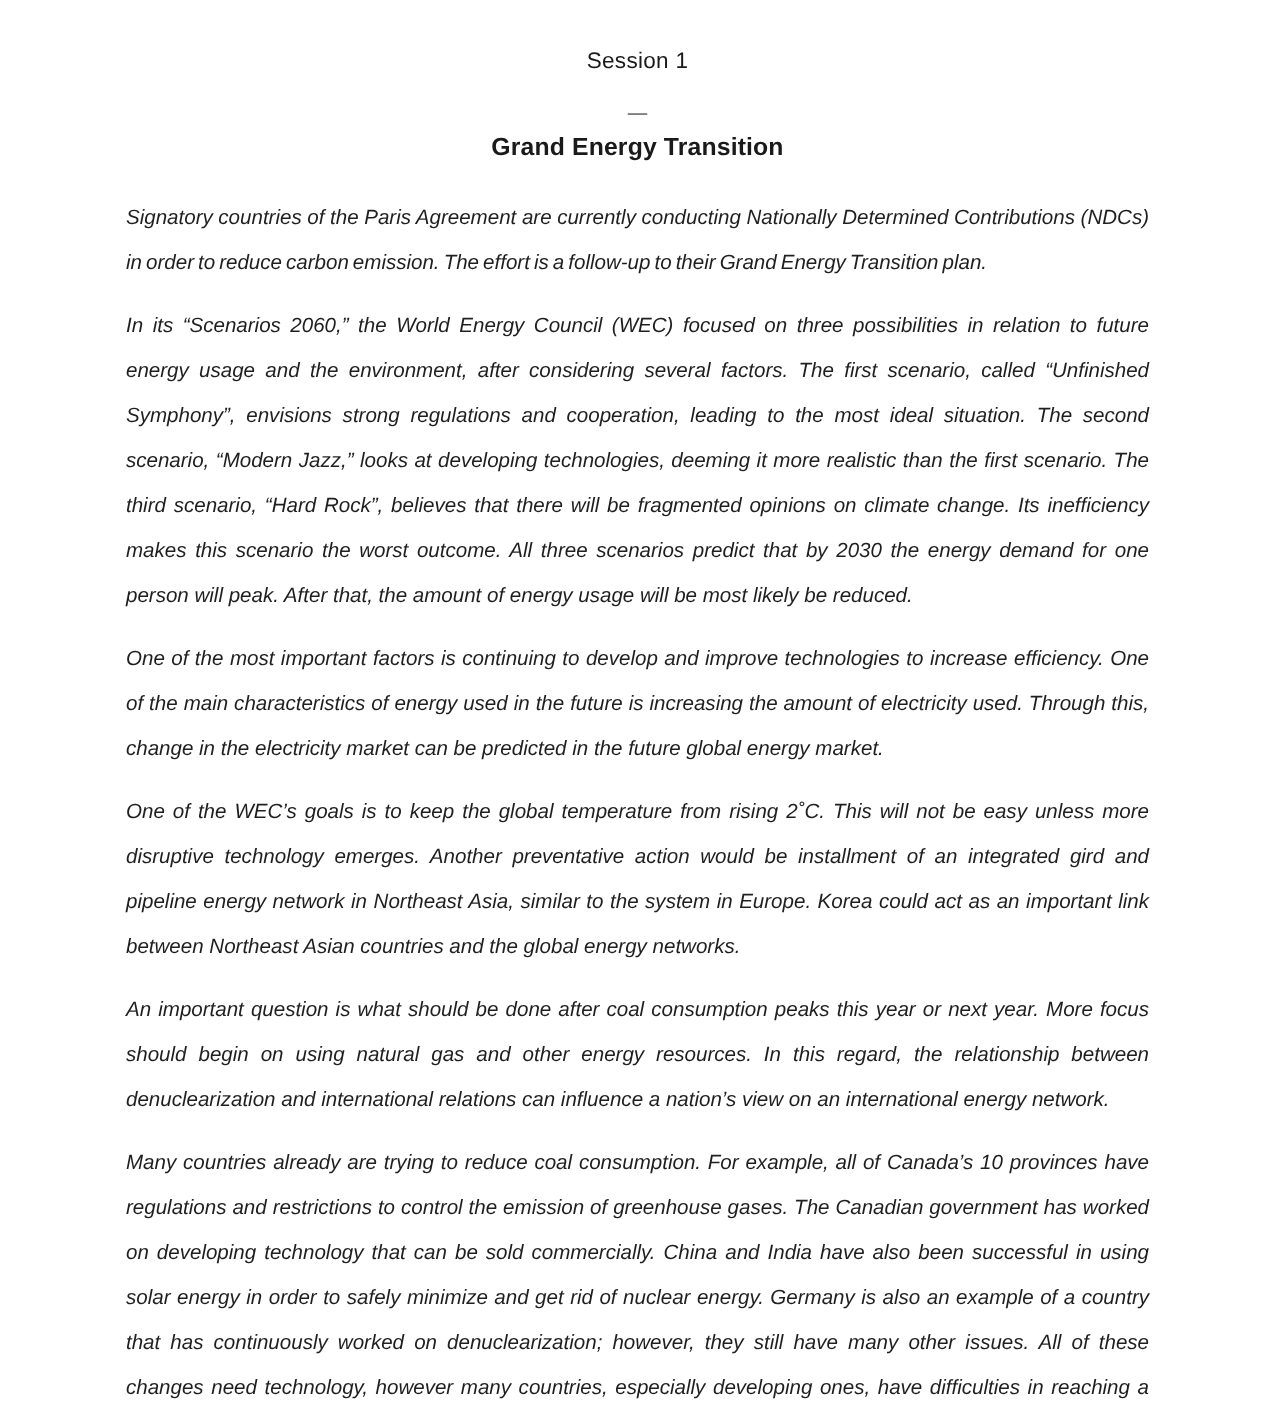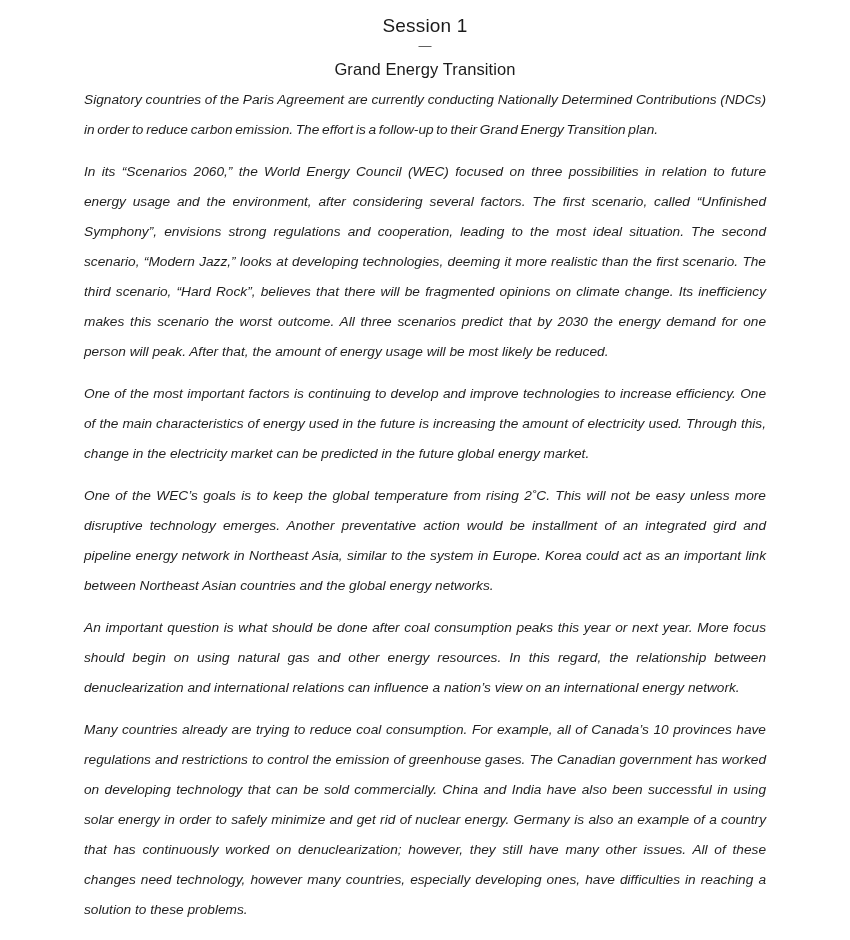--- a/index.html
+++ b/index.html
@@ -17,42 +17,42 @@
   .page {
     width: 850px;
     height: 940px;
     box-sizing: border-box;
     padding: 12px 84px 0 84px;
     position: relative;
     overflow: hidden;
   }
   .session-label {
     text-align: center;
-    font-size: 19px;
+    font-size: 15px;
     font-weight: 400;
     color: #1a1a1a;
     letter-spacing: 0.2px;
-    margin: 1px;
+    margin: 16px;
     padding-top: 2px;
     line-height: 22px;
   }
   .rule-dash {
     text-align: center;
     color: #4a4a4a;
     font-size: 13px;
     line-height: 14px;
     margin: 2px 0 4px 0;
     letter-spacing: 0;
   }
   .doc-title {
     text-align: center;
     font-size: 16.5px;
-    font-weight: normal;
+    font-weight: bold;
     color: #1a1a1a;
-    margin: 0 0 4px 0;
+    margin: 0 0 20px 0;
     line-height: 24px;
     letter-spacing: 0.1px;
   }
   .body-text p {
     font-size: 13.7px;
     line-height: 30px;
     text-align: justify;
     text-justify: inter-word;
     margin: 0 0 12px 0;
     color: #1f1f1f;

